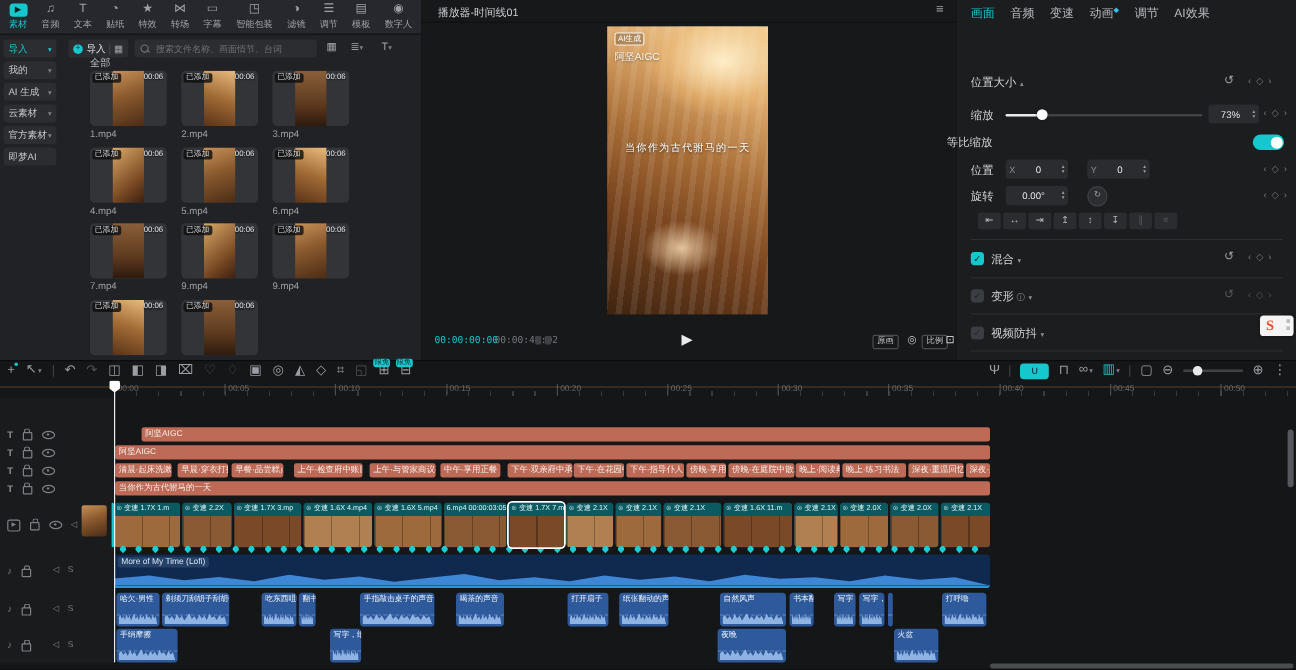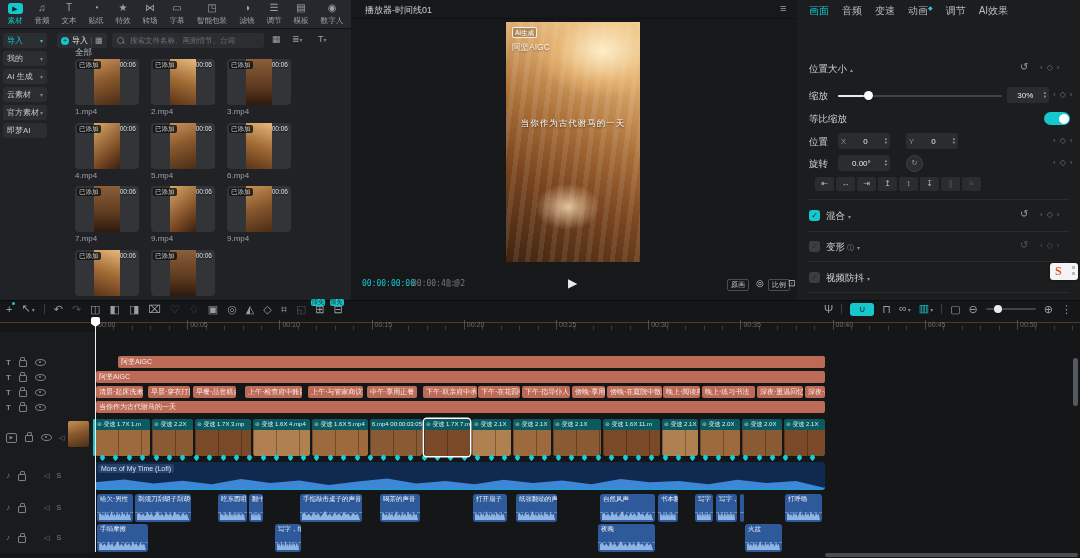--- a/index.html
+++ b/index.html
@@ -268,33 +268,33 @@
       <span>‹</span>
       <span>◇</span>
       <span>›</span>
     </div>
 
   <div class="abs ilabel" style="left:809px;top:90px;">缩放</div>
   <div class="abs slider-track" style="left:838px;top:95px;width:164px;"></div>
   <div class="abs slider-fill" style="left:838px;top:95px;width:30px;"></div>
   <div class="abs slider-knob" style="left:864px;top:91px;"></div>
   <div class="abs valbox" style="left:1007px;top:87px;width:42px;">
-    <span class="vv">30%</span>
+    <span class="vv">73%</span>
     <span class="stepper">
         <span>▴</span>
         <span>▾</span>
       </span>
   </div>
   <div class="abs kf" style="left:1053px;top:90px;">
       <span>‹</span>
       <span>◇</span>
       <span>›</span>
     </div>
 
-  <div class="abs ilabel" style="left:809px;top:113px;">等比缩放</div>
+  <div class="abs ilabel" style="left:789px;top:113px;">等比缩放</div>
   <div class="abs tog" style="left:1044px;top:112px;">
       <span class="knob"></span>
     </div>
 
   <div class="abs ilabel" style="left:809px;top:136px;">位置</div>
   <div class="abs valbox" style="left:838px;top:133px;width:52px;">
     <span class="vl">X</span>
       <span class="vv">0</span>
     <span class="stepper">
         <span>▴</span>

